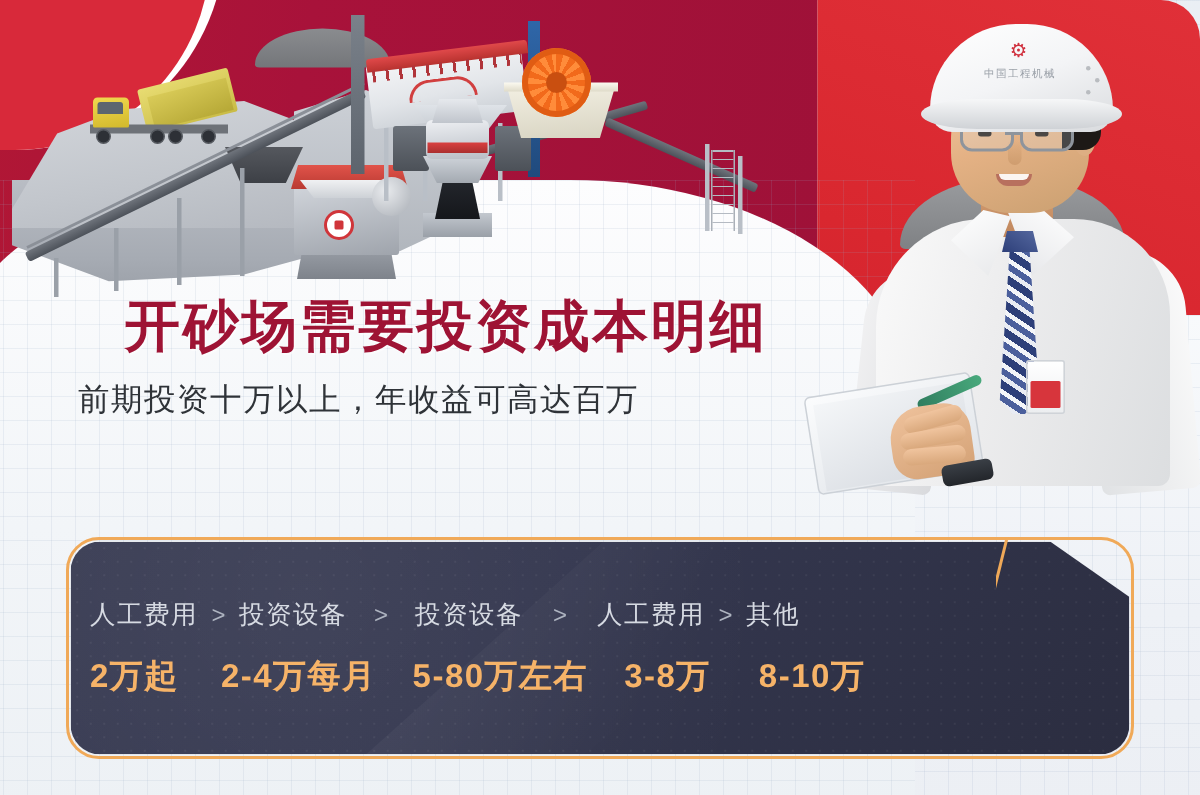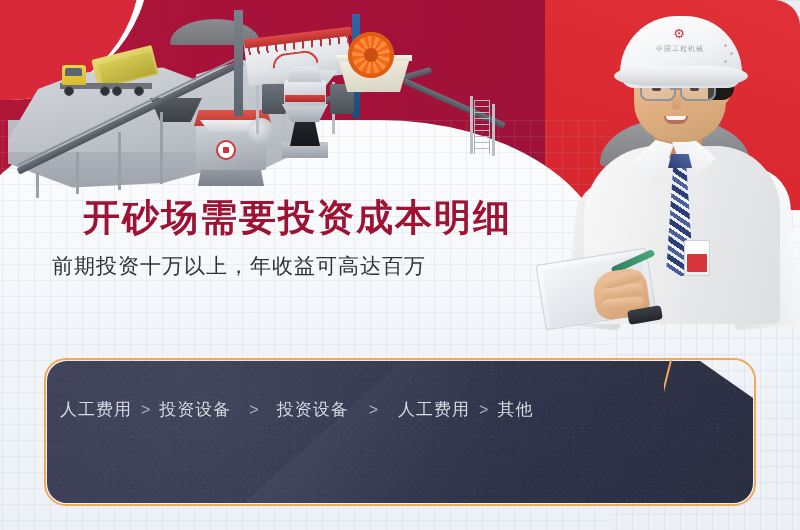--- a/index.html
+++ b/index.html
@@ -693,16 +693,33 @@
         </div>
         <div class="cell">
           <span class="lbl">人工费用</span>
           <span class="chev">&gt;</span>
         </div>
         <div class="cell">
           <span class="lbl">其他</span>
         </div>
       </div>
 
+      <div class="row row-values">
+        <div class="cell">
+          <span class="val">2万起</span>
+        </div>
+        <div class="cell" style="margin-left:28px;">
+          <span class="val">2-4万每月</span>
+        </div>
+        <div class="cell" style="margin-left:24px;">
+          <span class="val">5-80万左右</span>
+        </div>
+        <div class="cell" style="margin-left:24px;">
+          <span class="val">3-8万</span>
+        </div>
+        <div class="cell" style="margin-left:32px;">
+          <span class="val">8-10万</span>
+        </div>
+      </div>
     </div>
   </div>
 
 </div>
 
 </body></html>

